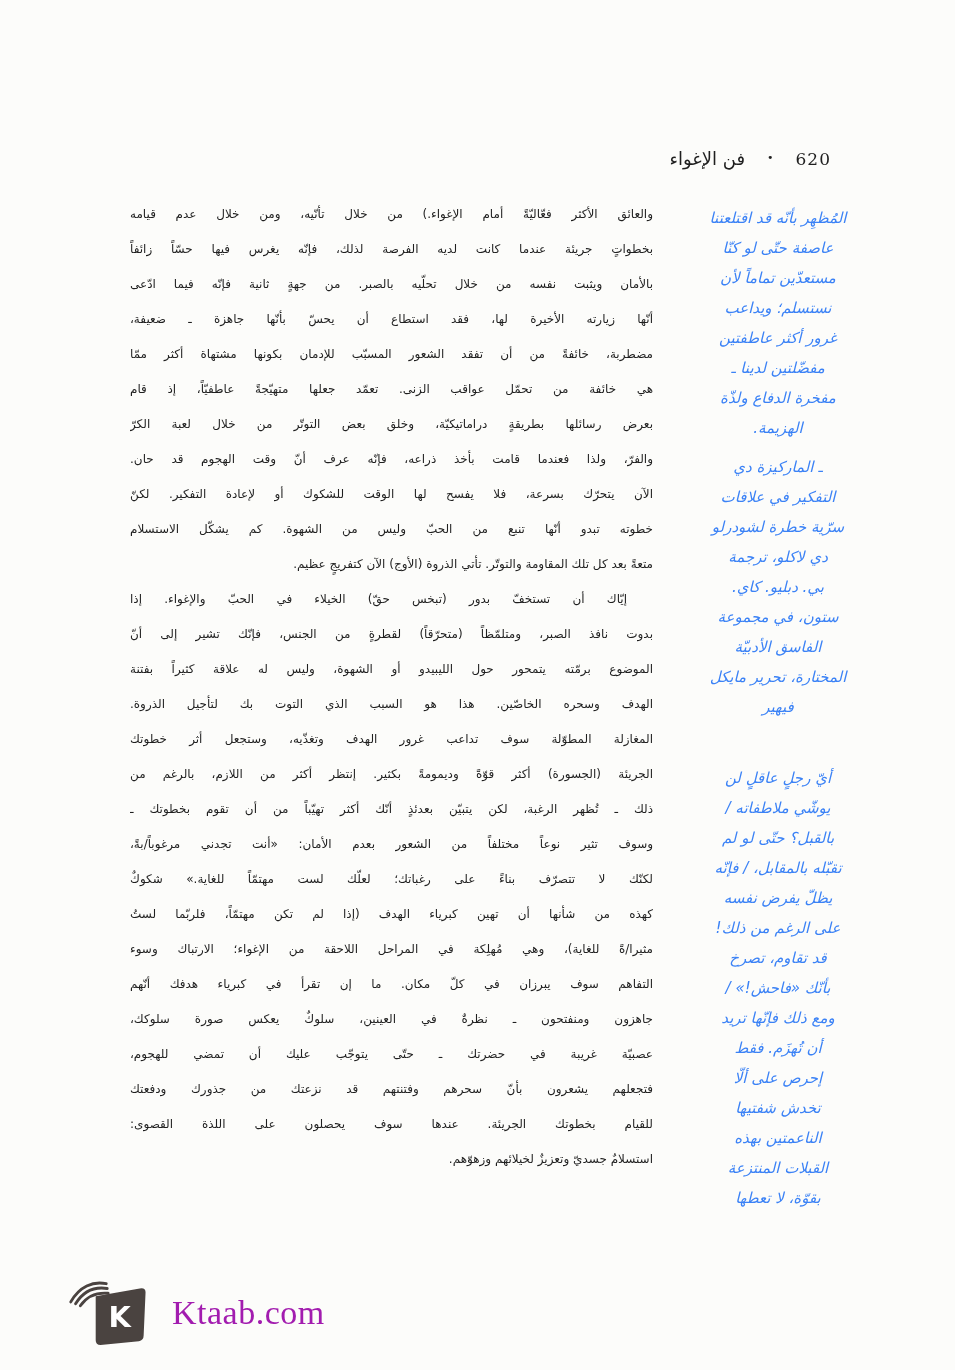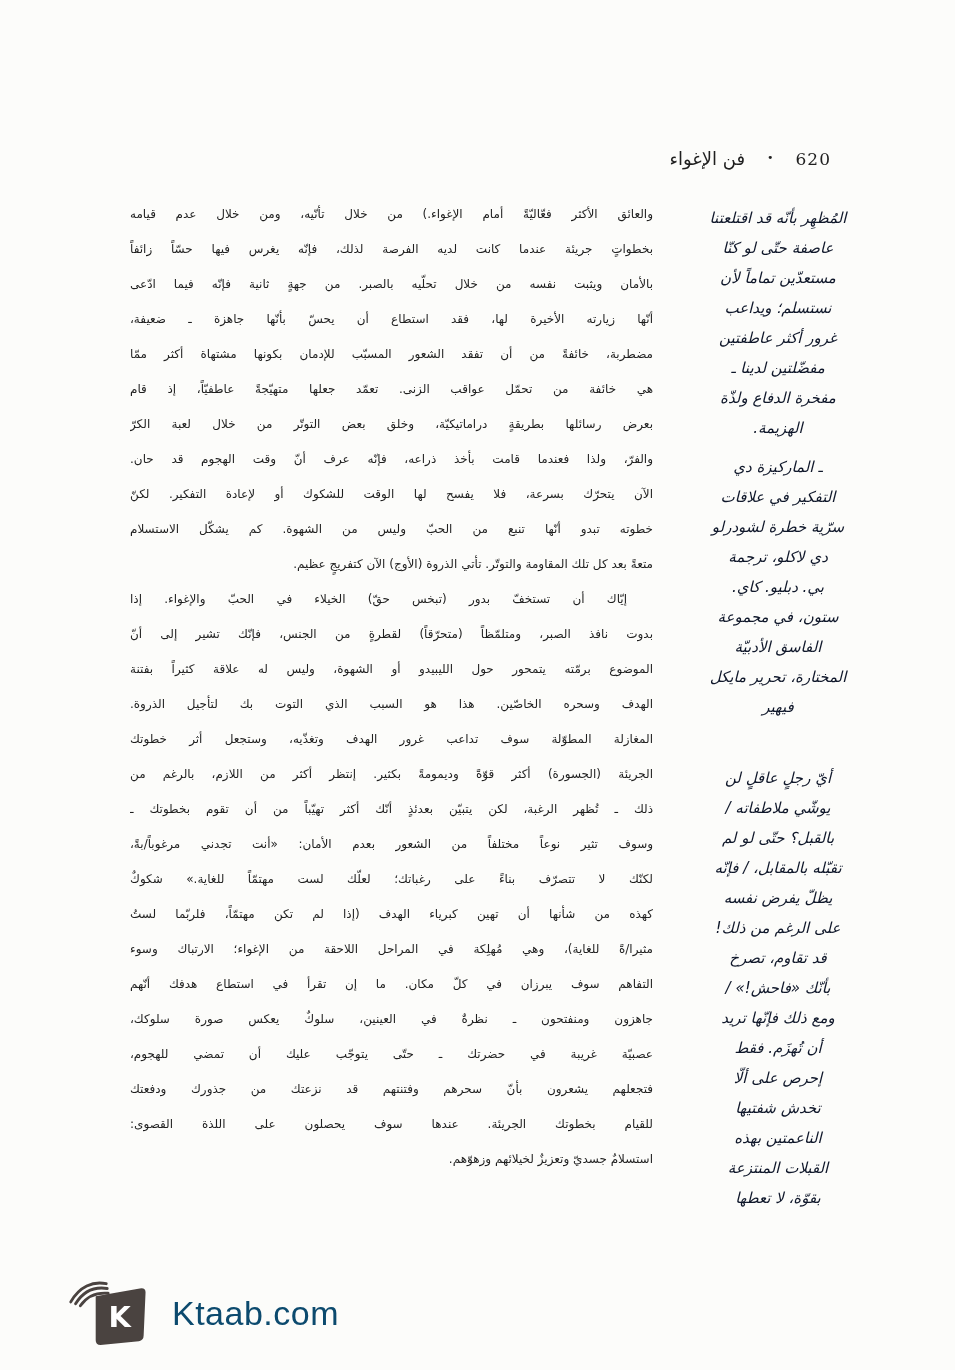--- a/index.html
+++ b/index.html
@@ -42,36 +42,36 @@
   .para2 .line:first-child { padding-right:26px; }
 
   
   .margin-col {
     position:absolute;
     top:203px; right:76px; width:202px;
     direction:rtl;
     font-size:15px;
     font-style:italic;
     text-align:center;
-    color:#0f172a;
+    color:#3b82f6;
   }
   .margin-block .mline { line-height:30px; }
   .mb-citation { margin-top:9px; }
   .mb-note2 { margin-top:41px; }
 
   
   .footer {
     position:absolute;
     top:1276px; left:64px;
     display:flex; align-items:center;
   }
   .logo-text {
-    font-family:Liberation Sans, sans-serif;
+    font-family:Liberation Serif, serif;
     font-size:34px;
-    color:#0c4a6e;
+    color:#a21caf;
     margin-left:12px;
     letter-spacing:0.5px;
   }
 </style>
 </head>
 <body>
 
 <header class="page-header">
   <span class="title">فن الإغواء</span>
   <span class="bullet">•</span>
@@ -97,21 +97,21 @@
       <div class="line">بدوت نافذ الصبر، ومتلمّظاً (متحرّقاً) لقطرةٍ من الجنس، فإنّك تشير إلى أنّ</div>
       <div class="line">الموضوع برمّته يتمحور حول الليبيدو أو الشهوة، وليس له علاقة كثيراً بفتنة</div>
       <div class="line">الهدف وسحره الخاصّين. هذا هو السبب الذي التوت بك لتأجيل الذروة.</div>
       <div class="line">المغازلة المطوّلة سوف تداعب غرور الهدف وتغذّيه، وستجعل أثر خطوتك</div>
       <div class="line">الجريئة (الجسورة) أكثر قوّةً وديمومةً بكثير. إنتظر أكثر من اللازم، بالرغم من</div>
       <div class="line">ذلك ـ تُظهر الرغبة، لكن يتبيّن بعدئذٍ أنّك أكثر تهيّباً من أن تقوم بخطوتك ـ</div>
       <div class="line">وسوف تثير نوعاً مختلفاً من الشعور بعدم الأمان: «أنت تجدني مرغوباً/بةً،</div>
       <div class="line">لكنّك لا تتصرّف بناءً على رغباتك؛ لعلّك لست مهتمّاً للغاية.» شكوكٌ</div>
       <div class="line">كهذه من شأنها أن تهين كبرياء الهدف (إذا لم تكن مهتمّاً، فلربّما لستُ</div>
       <div class="line">مثيرا/ةً للغاية)، وهي مُهلِكة في المراحل اللاحقة من الإغواء؛ الارتباك وسوء</div>
-      <div class="line">التفاهم سوف يبرزان في كلّ مكان. ما إن تقرأ في استطاع هدفك أنّهم</div>
+      <div class="line">التفاهم سوف يبرزان في كلّ مكان. ما إن تقرأ في كبرياء هدفك أنّهم</div>
       <div class="line">جاهزون ومنفتحون ـ نظرةٌ في العينين، سلوكٌ يعكس صورة سلوكك،</div>
       <div class="line">عصبيّة غريبة في حضرتك ـ حتّى يتوجّب عليك أن تمضي للهجوم،</div>
       <div class="line">فتجعلهم يشعرون بأنّ سحرهم وفتنتهم قد نزعتك من جذورك ودفعتك</div>
       <div class="line">للقيام بخطوتك الجريئة. عندها سوف يحصلون على اللذة القصوى:</div>
       <div class="line">استسلامٌ جسديّ وتعزيزٌ لخيلائهم وزهوّهم.</div>
     </div>
 </main>
 
 <aside class="margin-col">
   <div class="margin-block mb-note1">

